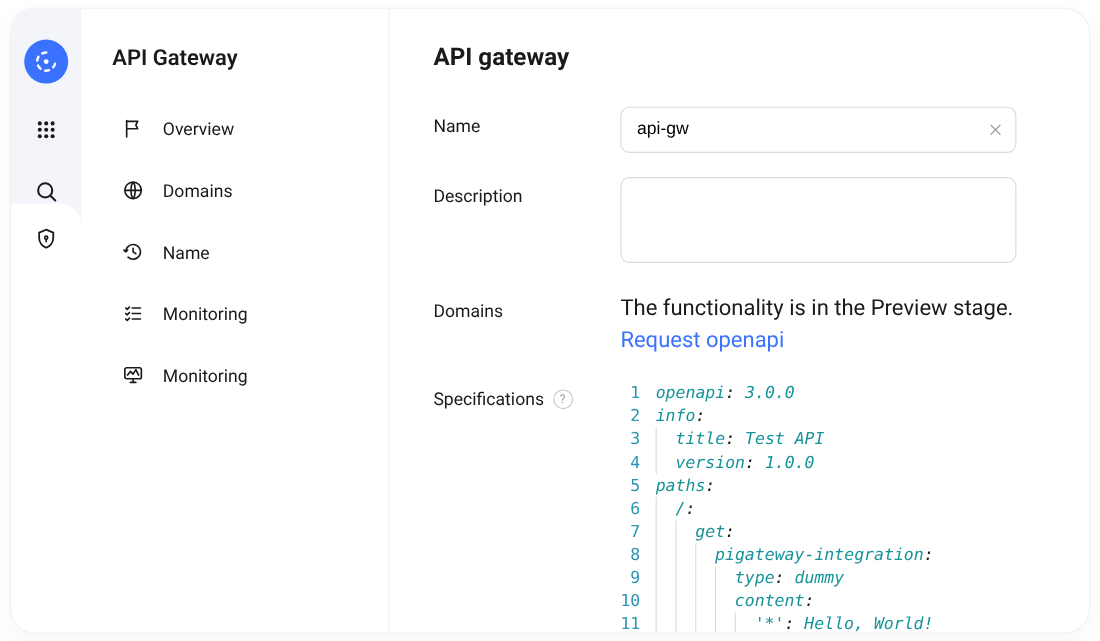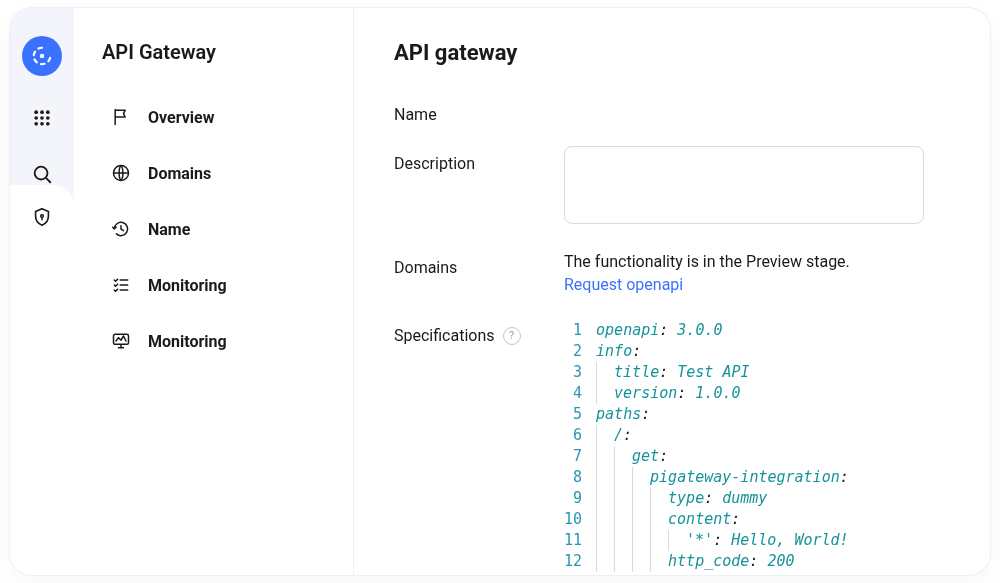--- a/index.html
+++ b/index.html
@@ -71,21 +71,20 @@
   .sidebar-item {
     display: flex;
     align-items: center;
     gap: 16px;
     padding: 10px 8px;
     margin-bottom: 14px;
     border-radius: 8px;
     cursor: pointer;
     font-size: 16px;
     color: #1a1a1a;
-    font-weight: bold;
   }
   .sidebar-item .sb-icon {
     width: 22px; height: 22px;
     display: flex; align-items: center; justify-content: center;
     color: #1a1a1a;
   }
   
   .main {
     flex: 1;
     padding: 32px 40px 0 40px;
@@ -144,21 +143,21 @@
   .textarea {
     width: 100%;
     height: 78px;
     border: 1px solid #d7dbe0;
     border-radius: 8px;
     padding: 10px 14px;
     font-size: 16px;
     outline: none;
     resize: none;
   }
-  .network-text { font-size: 16px; color: #1a1a1a; line-height: 1.45; }
+  .network-text { font-size: 20px; color: #1a1a1a; line-height: 1.45; }
   .link { color: #3a72ff; cursor: pointer; }
   
   .code-wrap {
     flex: 1;
     display: flex;
     font-family: "SFMono-Regular", Menlo, Consolas, monospace;
     font-size: 15px;
     line-height: 1.4;
     padding-top: 2px;
   }
@@ -277,20 +276,29 @@
       </span>
       <span>Monitoring</span>
     </div>
   </div>
 
   <div class="main">
     <div class="page-title">API gateway</div>
 
     <div class="form-row">
       <div class="form-label">Name</div>
+      <div class="form-field input-wrap">
+        <input class="input" value="api-gw" style="">
+        <span class="clear-x">
+          <svg width="14" height="14" viewBox="0 0 24 24">
+              <line x1="5" y1="5" x2="19" y2="19" stroke="#98a0a9" stroke-width="2" stroke-linecap="round"></line>
+              <line x1="19" y1="5" x2="5" y2="19" stroke="#98a0a9" stroke-width="2" stroke-linecap="round"></line>
+            </svg>
+        </span>
+      </div>
     </div>
 
     <div class="form-row">
       <div class="form-label">Description</div>
       <div class="form-field">
         <textarea class="textarea" style=""></textarea>
       </div>
     </div>
 
     <div class="form-row">

